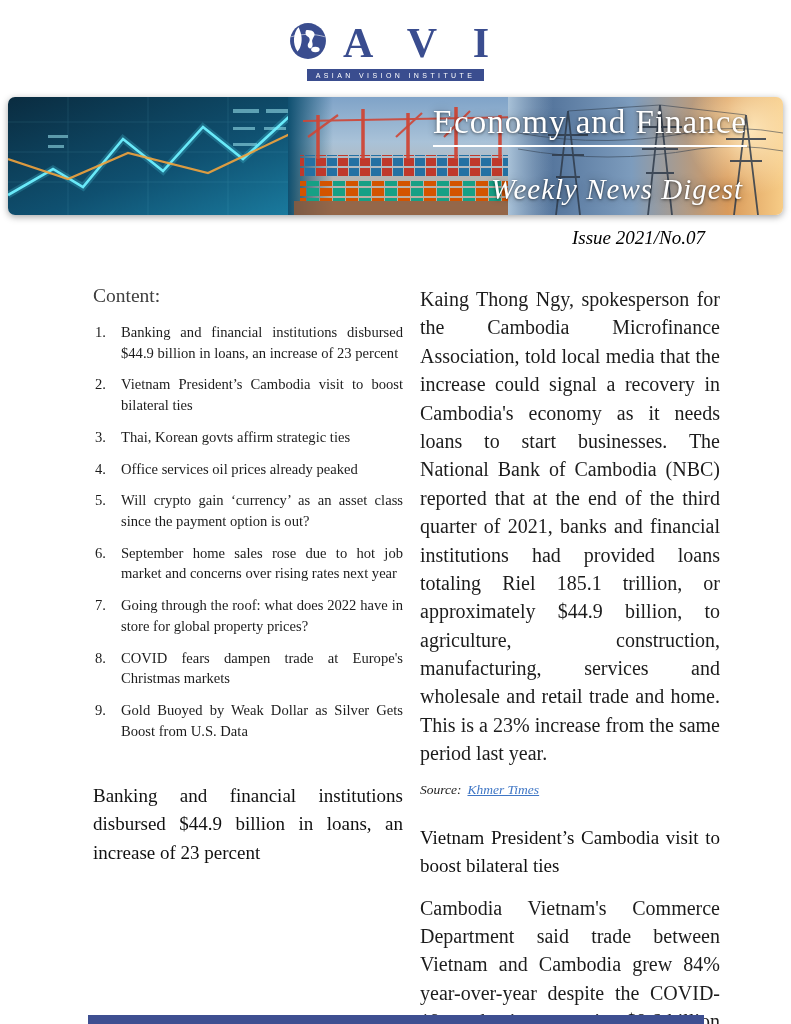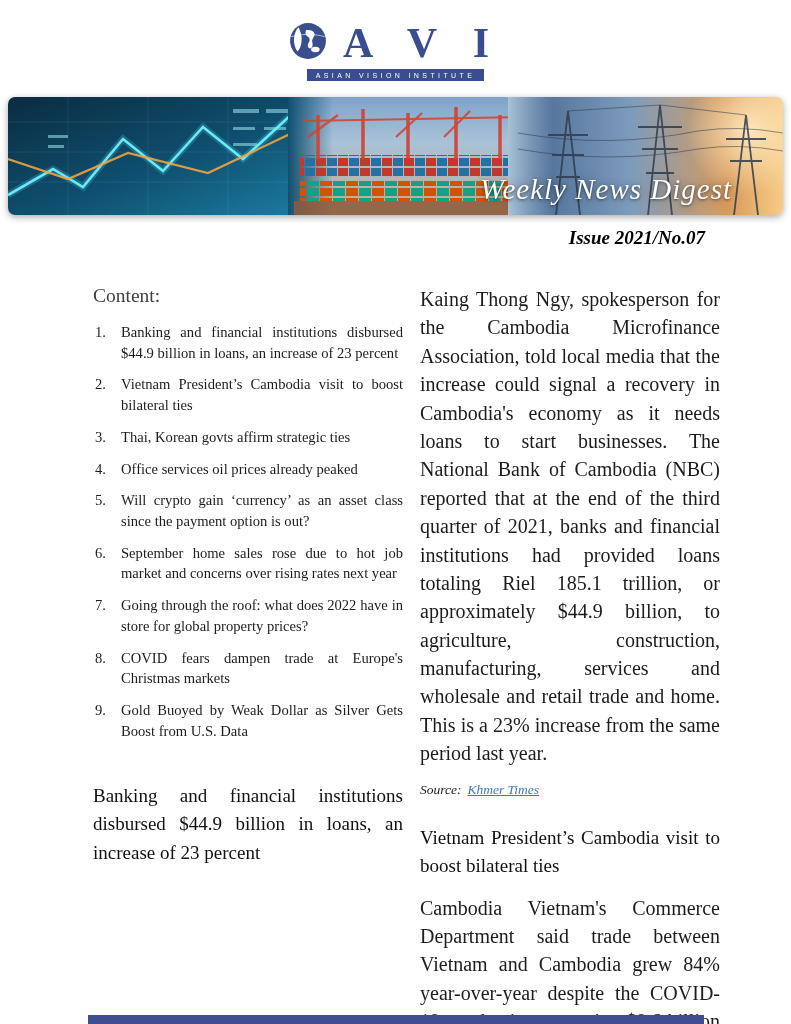--- a/index.html
+++ b/index.html
@@ -29,29 +29,29 @@
     border-radius:7px; overflow:hidden; box-shadow:0 2px 7px rgba(0,0,0,0.35);
   }
   .banner svg { display:block; width:100%; height:100%; }
   .banner-title {
     position:absolute; top:7px; right:36px; color:#ffffff;
     font-size:33px; line-height:1.1; letter-spacing:1px;
     padding-bottom:5px; border-bottom:2px solid #ffffff;
     text-shadow:0 1px 3px rgba(0,0,0,0.55), 0 0 10px rgba(0,0,0,0.3);
   }
   .banner-subtitle {
-    position:absolute; bottom:9px; right:51px; color:#ffffff;
+    position:absolute; bottom:9px; right:40px; color:#ffffff;
     font-size:29px; font-style:italic; letter-spacing:1px;
     text-shadow:0 1px 3px rgba(0,0,0,0.55), 0 0 10px rgba(0,0,0,0.3);
   }
 
   
   .issue-line {
     margin-top:12px; text-align:right; padding-right:86px;
-    font-size:19px; font-weight:bold; font-style:italic; color:#000;
+    font-size:19px; font-weight:normal; font-style:italic; color:#000;
   }
 
   
   .cols { display:flex; margin-top:36px; padding:0 71px 0 93px; gap:17px; }
   .col-left  { width:310px; flex:none; }
   .col-right { width:300px; flex:none; }
 
   .content-heading { font-size:19.5px; color:#404040; margin-bottom:15px; }
   .toc { counter-reset:toc; font-size:14.6px; line-height:1.42; }
   .toc-item {
@@ -192,20 +192,21 @@
         <path d="M630,30 L674,30 M634,52 L670,52 M638,76 L666,76"></path>
         <path d="M726,118 L738,18 L750,118"></path>
         <path d="M718,42 L758,42 M722,64 L754,64"></path>
       </g>
       <g stroke="#2f3b4a" stroke-width="0.9" opacity="0.6" fill="none">
         <path d="M510,36 Q600,52 690,34 Q730,28 775,36"></path>
         <path d="M510,52 Q600,68 690,52 Q730,46 775,54"></path>
         <path d="M560,14 L652,8 M652,8 L738,18"></path>
       </g>
     </svg>
+    <div class="banner-title">Economy and Finance</div>
     <div class="banner-subtitle">Weekly News Digest</div>
   </div>
 
   <div class="issue-line">Issue 2021/No.07</div>
 
   <div class="cols">
 
     <div class="col-left">
       <div class="content-heading">Content:</div>
       <div class="toc">

